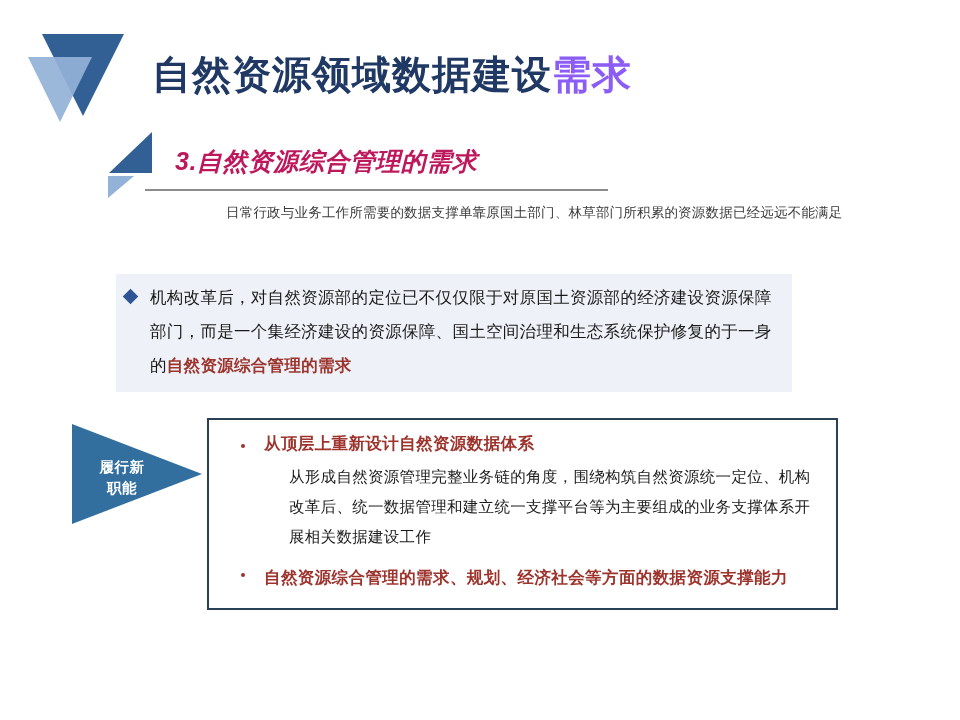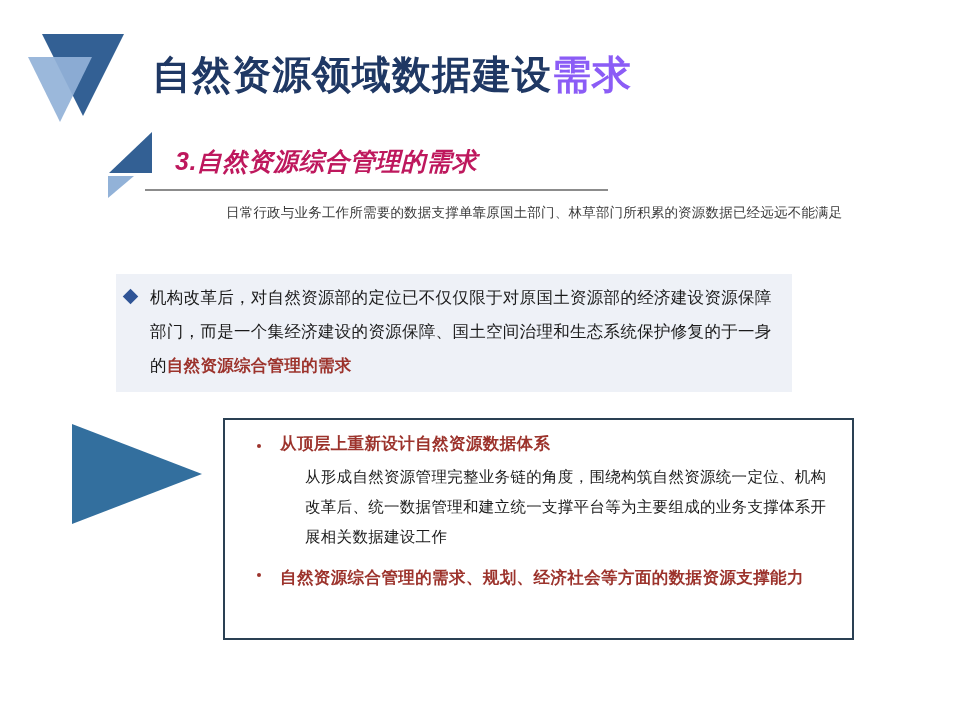--- a/index.html
+++ b/index.html
@@ -139,25 +139,24 @@
     line-height: 1.45;
     letter-spacing: .5px;
   }
 
   
   .bluebox {
     position: absolute;
     left: 207px;
     top: 418px;
     width: 631px;
-    height: 222px;
+    height: 192px;
     border: 2px solid #2a4053;
     background: #ffffff;
     box-sizing: border-box;
-    margin-left: 16px;
   }
 
   .bitem { position: absolute; }
   .bullet-dot {
     position: absolute;
     width: 4px; height: 4px;
     border-radius: 50%;
     background: #9c332c;
   }
   .b-head {
@@ -212,20 +211,24 @@
   <div class="greybox">
     <span class="diamond"></span>
     <div class="ptext"><span>机构改革后，对自然资源部的定位已不仅仅限于对原国土资源部的经济建设资源保障部门，而是一个集经济建设的资源保障、国土空间治理和生态系统保护修复的于一身的</span><span class="hl">自然资源综合管理的需求</span></div>
   </div>
 
   <div class="arrow">
     <svg width="130" height="112" viewBox="0 0 130 112" xmlns="http://www.w3.org/2000/svg">
       <polygon points="0,6 130,56 0,106" fill="#336f9e"></polygon>
     </svg>
   </div>
+  <div class="arrow-label">
+    <div>履行新</div>
+    <div>职能</div>
+  </div>
 
   <div class="bluebox">
 
     <div class="bitem">
       <span class="bullet-dot" style="left:32px; top:24px;"></span>
       <div class="b-head" style="left:55px; top:13px;">从顶层上重新设计自然资源数据体系</div>
       <div class="b-body" style="left:80px; top:42px; width:530px;">从形成自然资源管理完整业务链的角度，围绕构筑自然资源统一定位、机构改革后、统一数据管理和建立统一支撑平台等为主要组成的业务支撑体系开展相关数据建设工作</div>
     </div>
 
     <div class="bitem">

